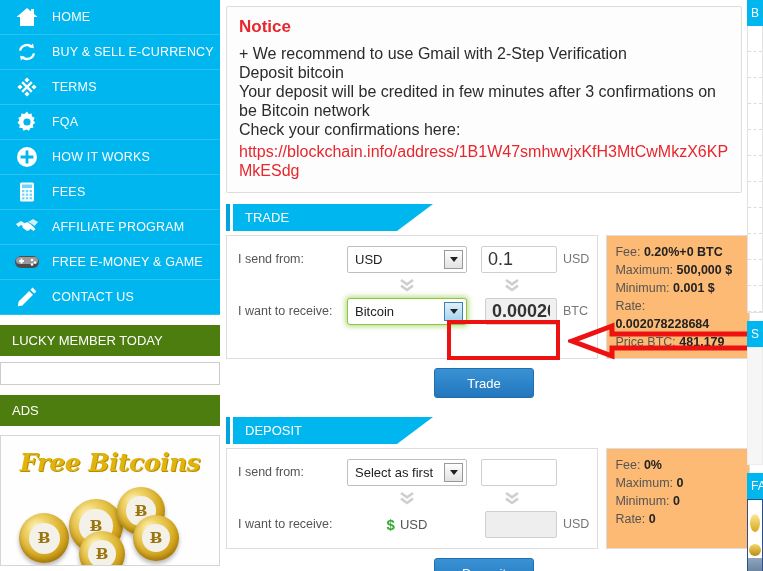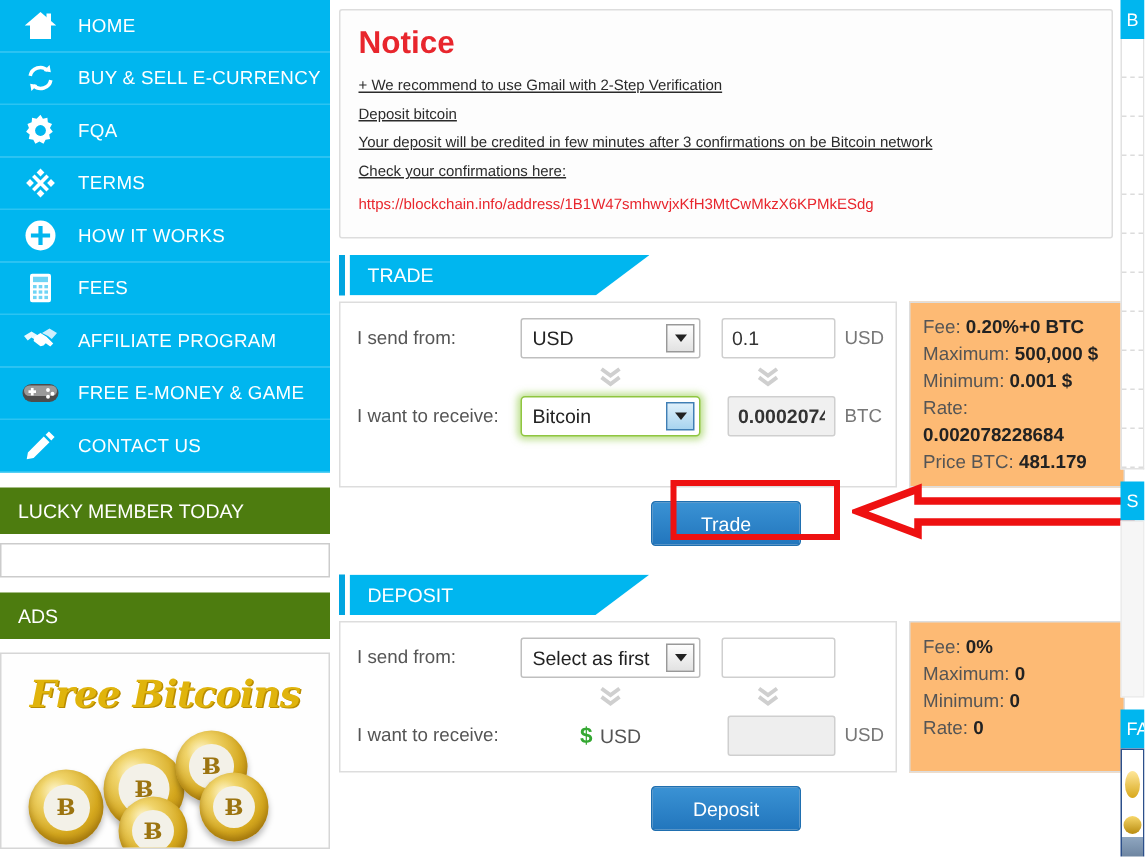--- a/index.html
+++ b/index.html
@@ -99,25 +99,25 @@
 
   .notice {
     width: 516px;
     border: 1px solid #ddd;
     background: #fdfdfd;
     padding: 10px 12px 12px 12px;
     border-radius: 2px;
   }
   .notice h2 {
     color: #e8262d;
-    font-size: 21px;
+    font-size: 17px;
     font-weight: bold;
     margin-bottom: 7px;
   }
-  .notice p { font-size: 10px; line-height: 19px; color: #2b2b2b; text-decoration: underline; }
+  .notice p { font-size: 16px; line-height: 19px; color: #2b2b2b; }
   .notice .lnk { color: #e8262d; word-break: break-all; display: inline-block; margin-top: 3px; cursor: pointer; }
 
   
   .ribbon-wrap { margin-top: 11px; display: flex; align-items: stretch; height: 27px; }
   .ribbon-bar { width: 4px; background: #00a5e0; }
   .ribbon {
     width: 200px;
     background: #00b6ef;
     color: #fff;
     font-size: 13px;
@@ -188,21 +188,21 @@
   .sel-wrap.focused .sel-btn {
     border: 1px solid #3f7fb5;
     background: linear-gradient(#dff0fb, #a8d4ef);
   }
 
   .txt {
     height: 27px;
     border: 1px solid #cfcfcf;
     background: #fff;
     font-family: "Liberation Sans", sans-serif;
-    font-size: 13px;
+    font-size: 18px;
     color: #333;
     padding: 0 6px;
     border-radius: 2px;
   }
   .txt.a { width: 76px; margin-left: 14px; }
   .txt.b { width: 72px; margin-left: 18px; background: #f0f0f0; font-weight: bold; }
   .txt.c { width: 76px; margin-left: 14px; }
   .txt.d { width: 72px; margin-left: 18px; background: #eeeeee; }
   .unit { font-size: 12.5px; color: #777; margin-left: 6px; }
 
@@ -282,35 +282,35 @@
               <path fill="none" stroke="#fff" stroke-width="2.6" d="M19.5 13.5a7.5 7.5 0 0 1-12.6 4"></path>
               <path fill="#fff" d="M5.4 21.4l-.9-5.2 5.2.9z"></path>
             </svg>
         </span>
         <span>BUY &amp; SELL E-CURRENCY</span>
       </div>
 
       <div class="nav-item">
         <span class="nav-ico">
           <svg width="24" height="24" viewBox="0 0 24 24">
+              <path fill="#fff" d="M12 2.4l2.6 2.6-2.6 2.6L9.4 5zM2.4 12L5 9.4l2.6 2.6L5 14.6zM21.6 12L19 14.6 16.4 12 19 9.4zM12 21.6l-2.6-2.6 2.6-2.6 2.6 2.6z"></path>
+              <path fill="none" stroke="#fff" stroke-width="2.4" d="M7.2 7.2l9.6 9.6M16.8 7.2L7.2 16.8"></path>
+            </svg>
+        </span>
+        <span>TERMS</span>
+      </div>
+
+      <div class="nav-item">
+        <span class="nav-ico">
+          <svg width="24" height="24" viewBox="0 0 24 24">
               <path fill="#fff" d="M12 1.5l1.6 2.6 3-.6.3 3 2.8 1.2-1.4 2.7 1.9 2.4-2.4 1.9.6 3-3 .4-1.4 2.7-2.7-1.4-2.7 1.4-1.4-2.7-3-.4.6-3-2.4-1.9 1.9-2.4L3.3 7.7 6.1 6.5l.3-3 3 .6z"></path>
               <circle cx="12" cy="12" r="3.6" fill="#00b6ef"></circle>
             </svg>
         </span>
         <span>FQA</span>
-      </div>
-
-      <div class="nav-item">
-        <span class="nav-ico">
-          <svg width="24" height="24" viewBox="0 0 24 24">
-              <path fill="#fff" d="M12 2.4l2.6 2.6-2.6 2.6L9.4 5zM2.4 12L5 9.4l2.6 2.6L5 14.6zM21.6 12L19 14.6 16.4 12 19 9.4zM12 21.6l-2.6-2.6 2.6-2.6 2.6 2.6z"></path>
-              <path fill="none" stroke="#fff" stroke-width="2.4" d="M7.2 7.2l9.6 9.6M16.8 7.2L7.2 16.8"></path>
-            </svg>
-        </span>
-        <span>TERMS</span>
       </div>
 
       <div class="nav-item">
         <span class="nav-ico">
           <svg width="24" height="24" viewBox="0 0 24 24">
               <circle cx="12" cy="12" r="10" fill="#fff"></circle>
               <path fill="#00b6ef" d="M10.6 5.6h2.8v5h5v2.8h-5v5h-2.8v-5h-5v-2.8h5z"></path>
             </svg>
         </span>
         <span>HOW IT WORKS</span>

